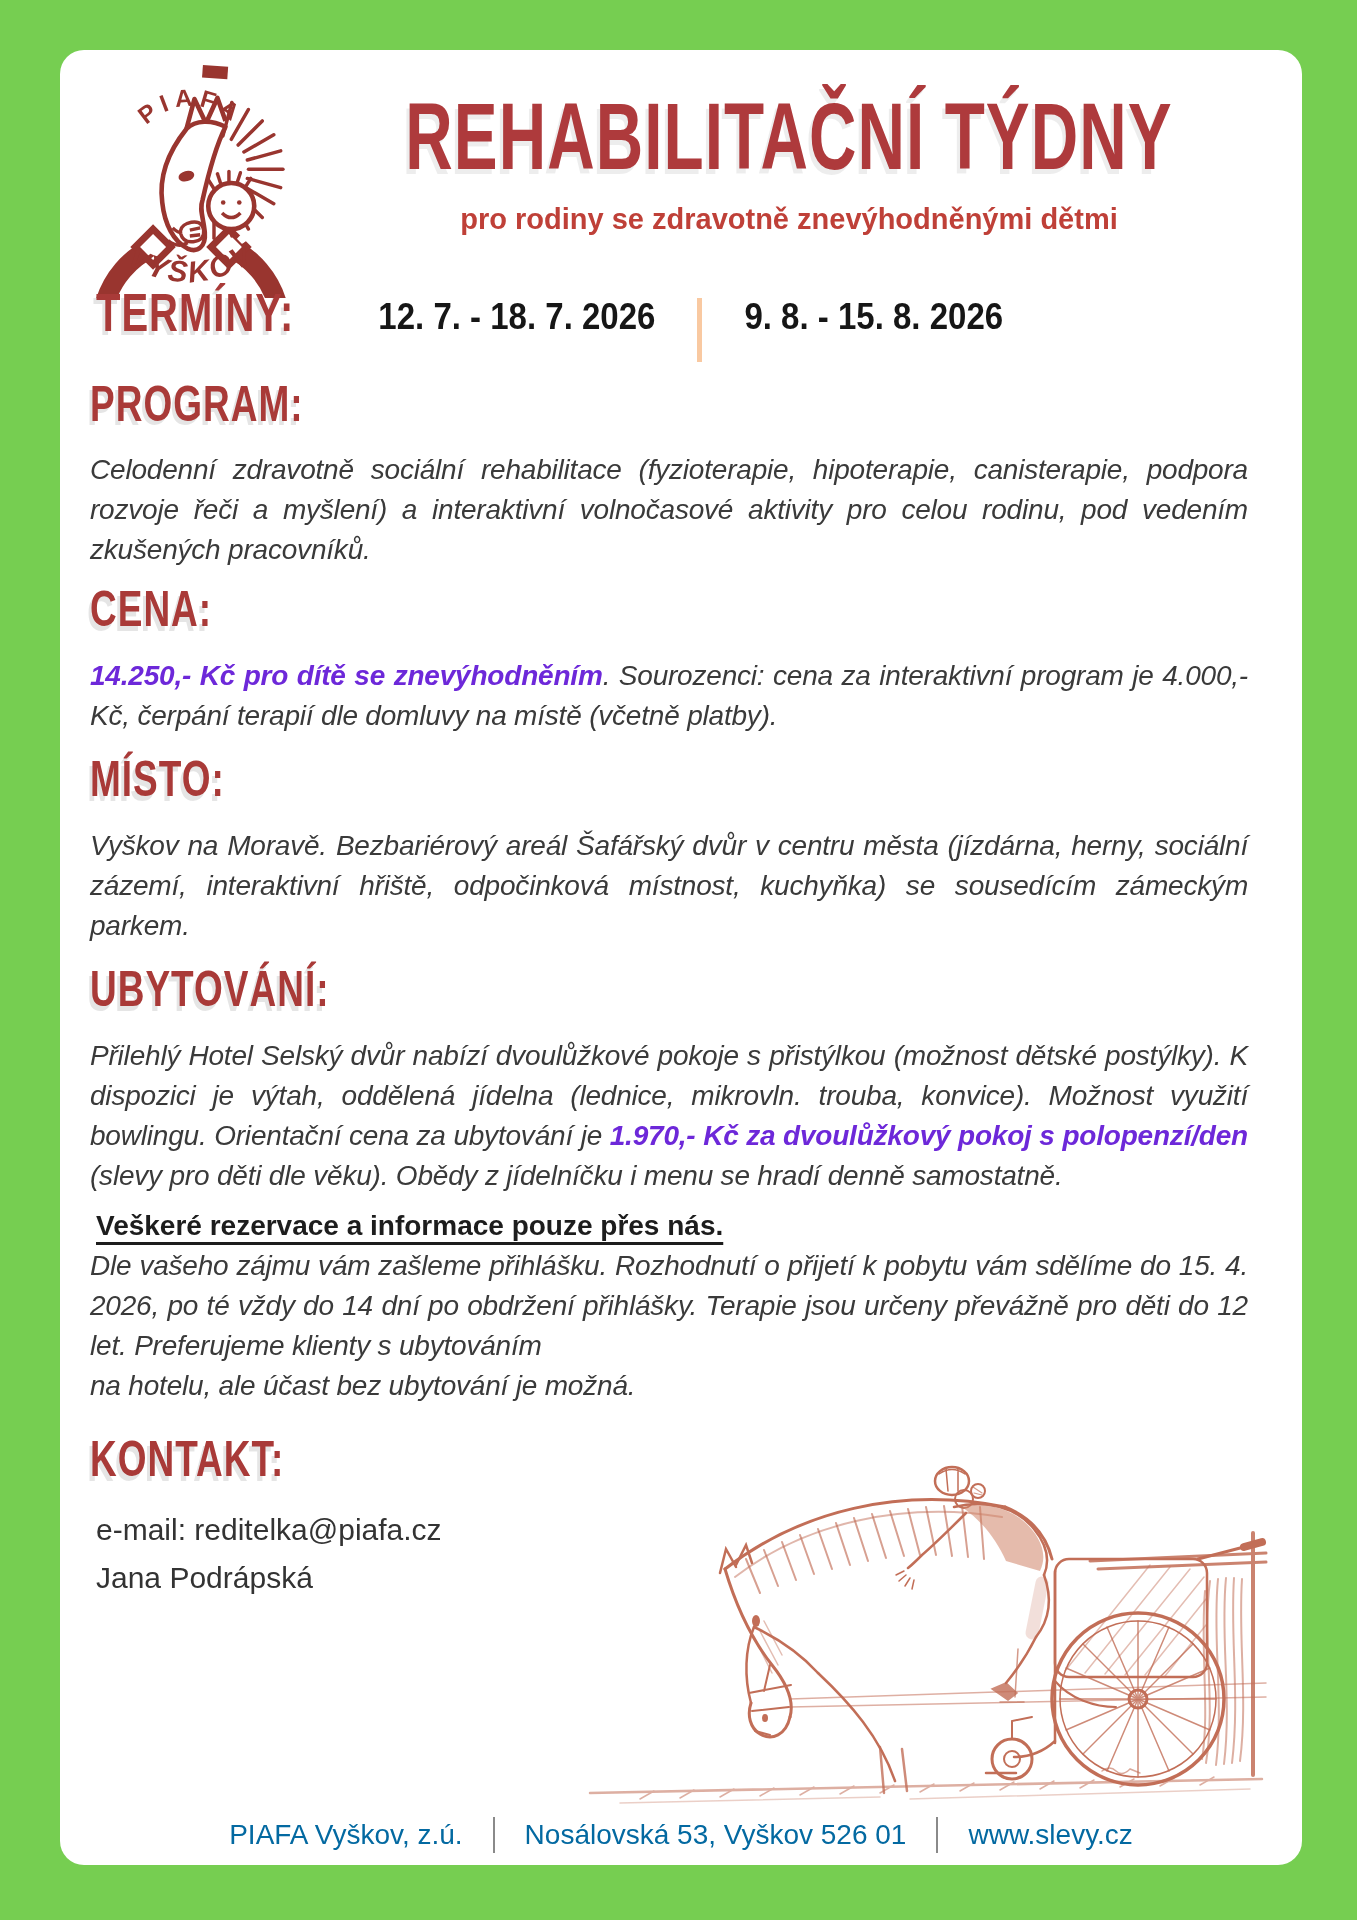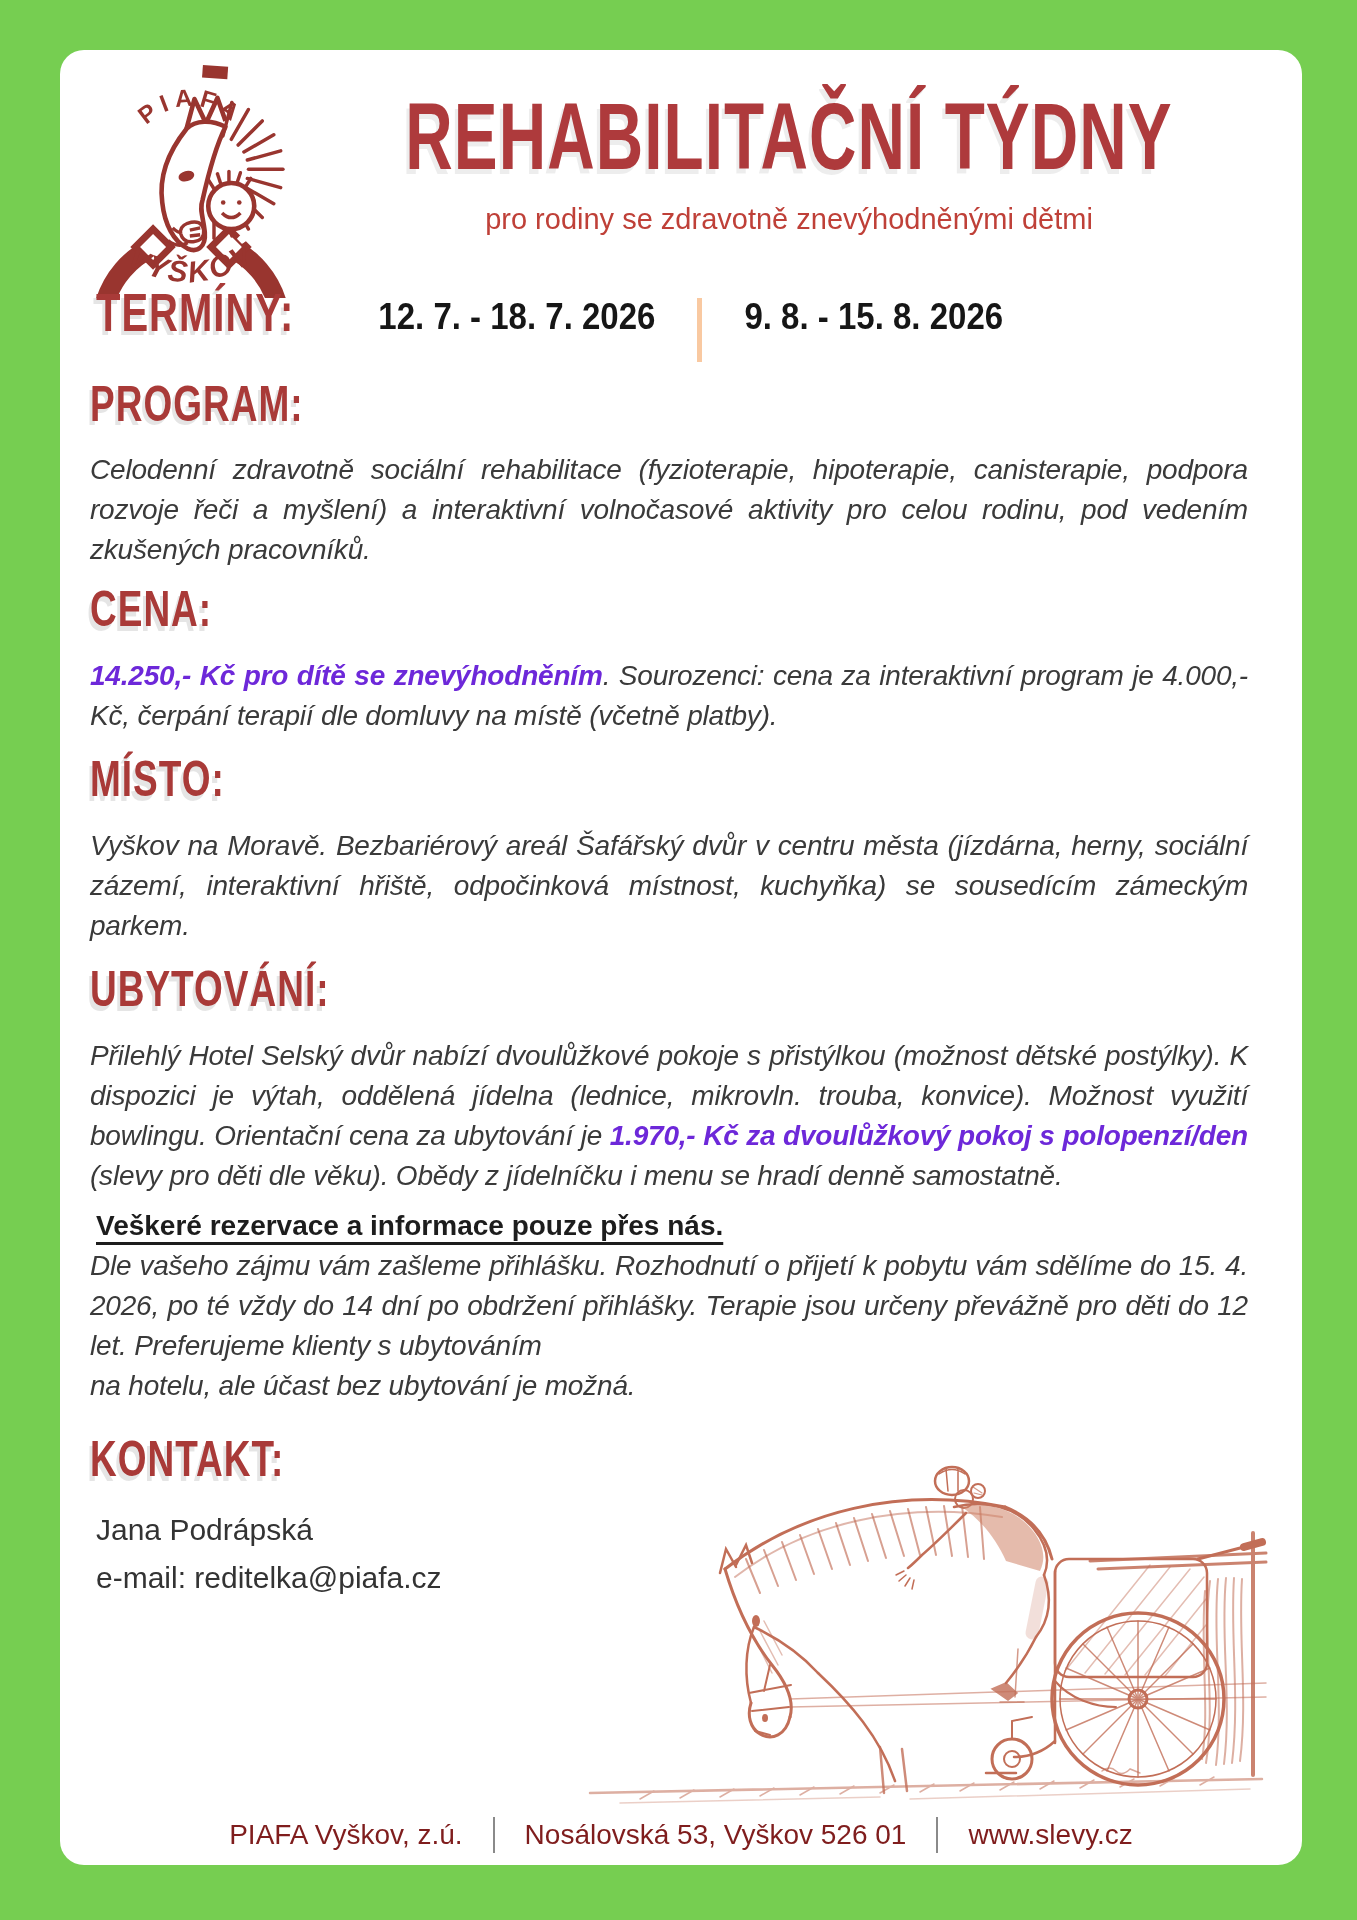--- a/index.html
+++ b/index.html
@@ -36,21 +36,21 @@
     color:#ae3a3c;
     letter-spacing:1px;
     white-space:nowrap;
     transform:scale(1.06,1.52);
     transform-origin:center 60%;
     line-height:95px;
     text-shadow:-3px 3px 0 rgba(0,0,0,0.07);
   }
   .subtitle{
     margin-top:14px;
-    font-size:29px;font-weight:normal;
+    font-size:29px;font-weight:bold;
     color:#bf4038;
   }
   
   .h-display{
     display:inline-block;
     font-weight:bold;
     color:var(--red);
     letter-spacing:1px;
     transform:scale(1.0,1.35);
     transform-origin:0 100%;
@@ -99,21 +99,21 @@
   
   .illustration{
     position:absolute;
     right:4px;bottom:38px;
     width:748px;height:386px;
   }
   
   .footer{
     position:absolute;left:0;bottom:12px;width:100%;
     display:flex;align-items:center;justify-content:center;
-    font-size:28px;color:#7f1d1d;
+    font-size:28px;color:#0369a1;
   }
   .footer-sep{width:2px;height:36px;background:#8a8a8a;margin:0 30px;}
 </style>
 </head>
 <body>
 
 <div class="panel">
 
   <div class="header">
     <div class="logo-wrap">
@@ -229,22 +229,22 @@
   </div>
   <p class="para"><span>Přilehlý Hotel Selský dvůr nabízí dvoulůžkové pokoje s přistýlkou (možnost dětské postýlky). K dispozici je výtah, oddělená jídelna (lednice, mikrovln. trouba, konvice). Možnost využití bowlingu. Orientační cena za ubytování je </span><b>1.970,- Kč za dvoulůžkový pokoj s polopenzí/den</b><span> (slevy pro děti dle věku). Obědy z jídelníčku i menu se hradí denně samostatně.</span></p>
   <p class="note-line">Veškeré rezervace a informace pouze přes nás.</p>
 
   <p class="para"><span>Dle vašeho zájmu vám zašleme přihlášku. Rozhodnutí o přijetí k pobytu vám sdělíme do 15. 4. 2026, po té vždy do 14 dní po obdržení přihlášky. Terapie jsou určeny převážně pro děti do 12 let. Preferujeme klienty s ubytováním</span><br><span>na hotelu, ale účast bez ubytování je možná.</span></p>
 
   <div class="sec-heading mt-lg">
     <span class="h-display">KONTAKT:</span>
   </div>
   <div class="kontakt-block">
+    <div class="kontakt-line">e-mail: reditelka@piafa.cz</div>
     <div class="kontakt-line">Jana Podrápská</div>
-    <div class="kontakt-line">e-mail: reditelka@piafa.cz</div>
   </div>
 
   <svg class="illustration" viewBox="0 0 748 386">
     <g stroke="#c26e57" fill="none" stroke-linecap="round">
 
       <g opacity="0.55">
         <path d="M40 352 L712 338" stroke-width="2.5"></path>
         <path d="M70 362 L330 356 M360 358 L700 348" stroke-width="1.5" opacity="0.6"></path>
         <path d="M90 358 l14 -8 M130 357 l14 -8 M170 356 l14 -8 M210 355 l14 -8 M250 354 l14 -8 M290 353 l14 -8 M330 352 l14 -8 M370 351 l14 -8 M410 350 l14 -8 M450 349 l14 -8 M490 348 l14 -8 M530 347 l14 -8 M570 346 l14 -8 M610 345 l14 -8 M650 344 l14 -8" stroke-width="1.5"></path>
       </g>

